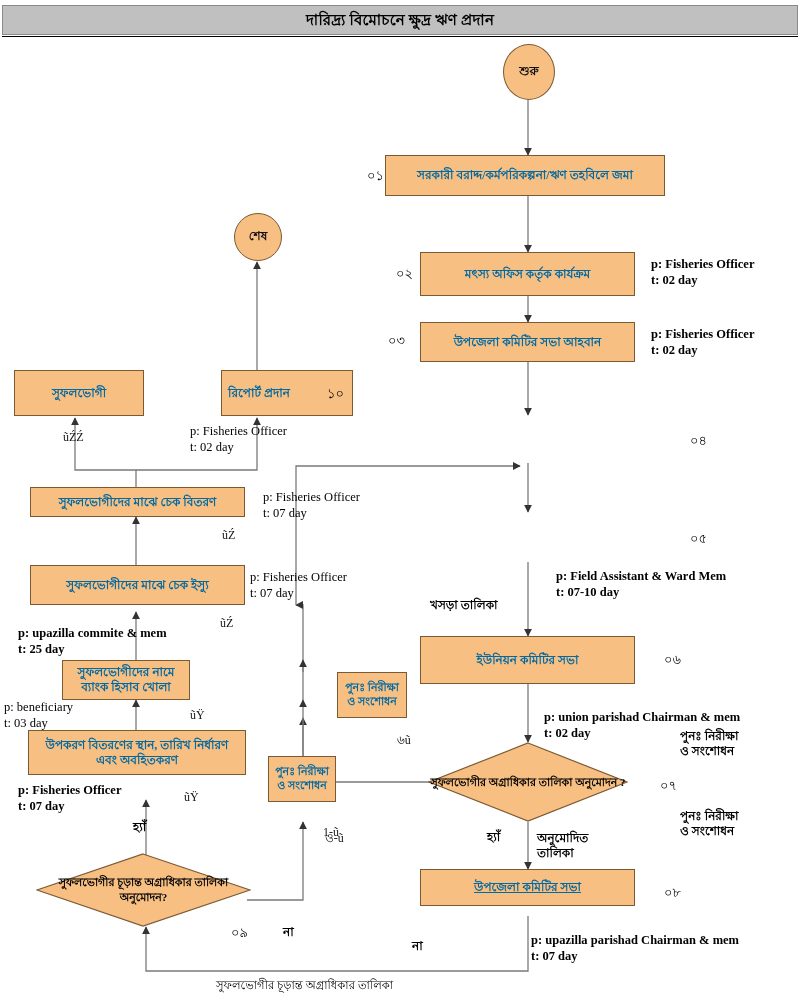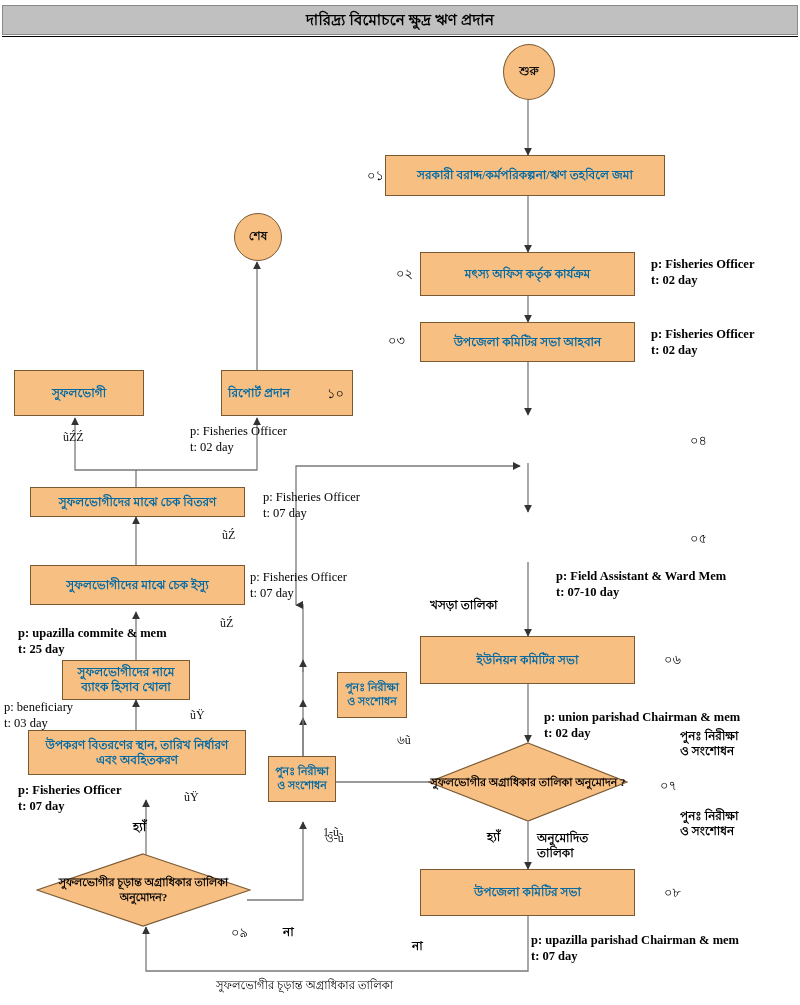--- a/index.html
+++ b/index.html
@@ -167,21 +167,21 @@
         <span class="dlabel" style="font-family:'Liberation Serif',serif;font-size:11px;font-weight:bold;text-align:center;line-height:1.35;">সুফলভোগীর অগ্রাধিকার তালিকা অনুমোদন ?</span>
       </div>
     </div>
   </div>
   <div class="ann num" style="left:660px;top:778px;">০৭</div>
   <div class="ann bn" style="left:680px;top:729px;">পুনঃ নিরীক্ষা
 ও সংশোধন</div>
   <div class="ann bn" style="left:680px;top:809px;">পুনঃ নিরীক্ষা
 ও সংশোধন</div>
 
-  <div class="node proc" style="left:420px;top:869px;width:215px;height:47px;">
+  <div class="node proc" style="left:420px;top:869px;width:215px;height:37px;text-decoration:underline;">
     <span>উপজেলা কমিটির সভা</span>
   </div>
   <div class="ann num" style="left:664px;top:885px;">০৮</div>
   <div class="ann en" style="left:531px;top:933px;">p: upazilla parishad Chairman &amp; mem
 t: 07 day</div>
 
   <div class="node proc" style="left:337px;top:672px;width:70px;height:46px;font-size:11px;">
     <span>পুনঃ নিরীক্ষা ও সংশোধন</span>
   </div>
   <div class="ann gl" style="left:397px;top:733px;">৬ũ</div>

